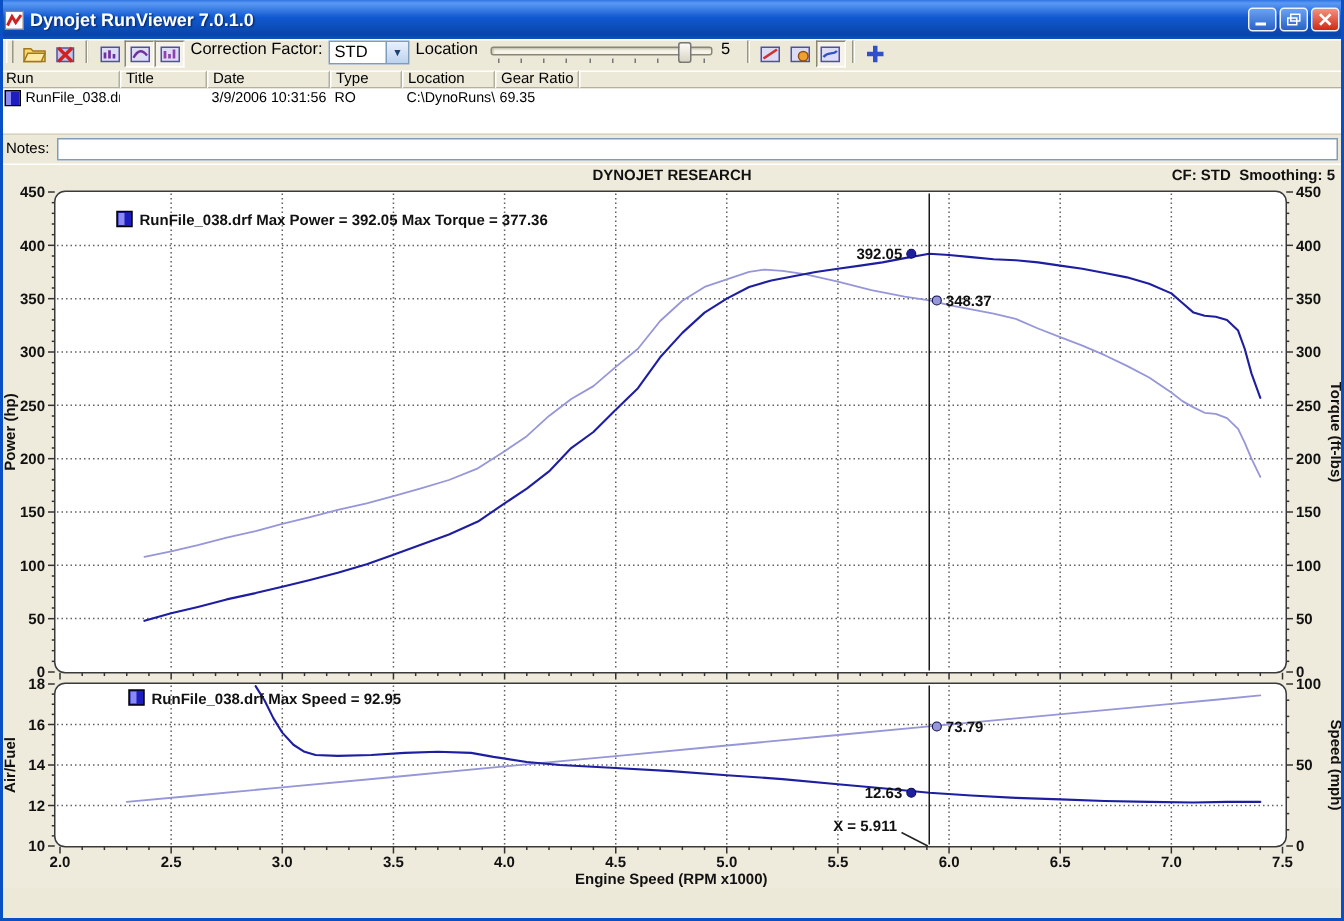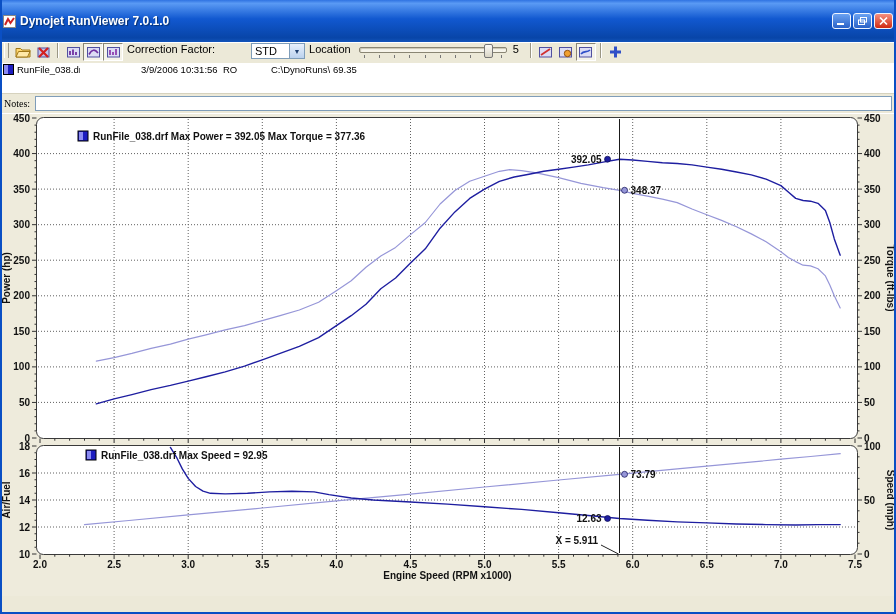--- a/index.html
+++ b/index.html
@@ -4,21 +4,21 @@
 <style>
   html,body{margin:0;padding:0;}
   body{width:896px;height:614px;overflow:hidden;background:#ece9d8;
        font-family:"Liberation Sans",sans-serif;position:relative;}
   .window{width:896px;height:614px;display:flex;flex-direction:column;background:#ece9d8;position:relative;}
   .edge{position:absolute;top:0;bottom:0;width:2px;background:#0a4fc4;z-index:50;}
   .edge.left{left:0}.edge.right{right:0}
   .edge-bottom{position:absolute;left:0;right:0;bottom:0;height:2px;background:#0a4fc4;z-index:50;}
 
   
-  .titlebar{height:18px;flex:0 0 18px;display:flex;align-items:center;gap:4px;padding:12px 3px;
+  .titlebar{height:18px;flex:0 0 18px;display:flex;align-items:center;gap:4px;padding:4px 3px;
     background:linear-gradient(180deg,#2f73e2 0%,#5a9af4 8%,#1158d0 45%,#0845a8 90%,#1254ba 100%);}
   .title-text{color:#fff;font-weight:bold;font-size:12px;flex:1;white-space:nowrap;
     text-shadow:1px 1px 1px #07306e;}
   .win-btns{display:flex;gap:2px;}
   .wbtn{width:17px;height:14px;border-radius:3px;border:1px solid #eef4ff;display:flex;align-items:center;justify-content:center;
     background:linear-gradient(180deg,#6aa2f2,#2a62c8);}
   .wbtn.close{background:linear-gradient(180deg,#f49080,#cf2a12);}
 
   
   .menubar{height:13px;flex:0 0 13px;display:flex;align-items:center;padding-left:3px;}
@@ -28,21 +28,21 @@
   .toolbar{height:20px;flex:0 0 20px;display:flex;align-items:flex-start;padding:0 2px;
     border-top:1px solid #fff;}
   .tb-grip{width:3px;height:15px;border-left:1px solid #fff;border-right:1px solid #9a9684;margin:0 4px 0 2px;}
   .tb-sep{width:1px;height:15px;background:#9a9684;border-right:1px solid #fff;margin:0 4px;}
   .tb-icon{width:20px;height:18px;display:flex;align-items:center;justify-content:center;
     border:1px solid transparent;box-sizing:border-box;}
   .tb-icon.pressed{border-top:1px solid #8a8674;border-left:1px solid #8a8674;
     border-bottom:1px solid #fff;border-right:1px solid #fff;background:#f5f3e9;}
   .tb-label{font-size:11px;margin:0 4px;white-space:nowrap;}
   .combo{width:54px;height:16px;background:#fff;border:1px solid #7f9db9;display:flex;align-items:center;
-    font-size:11px;padding-left:3px;box-sizing:border-box;margin-left:32px;}
+    font-size:11px;padding-left:3px;box-sizing:border-box;}
   .combo-arrow{margin-left:auto;width:14px;height:100%;background:linear-gradient(#e9f1fc,#bcd2ee);
     border-left:1px solid #7f9db9;display:flex;align-items:center;justify-content:center;font-size:7px;color:#204070;}
   .slider{position:relative;width:148px;height:16px;margin:0 4px;}
   .slider-track{position:absolute;left:0;right:0;top:4px;height:4px;border:1px solid #8a8674;border-radius:2px;
     background:#f6f4ea;box-shadow:inset 1px 1px 1px #c9c5b2;}
   .slider-ticks{position:absolute;bottom:1px;left:5px;right:5px;display:flex;justify-content:space-between;}
   .slider-ticks i{width:1px;height:3px;background:#777;}
   .slider-thumb{position:absolute;left:85%;top:1px;width:7px;height:12px;border:1px solid #777;border-radius:2px;
     background:linear-gradient(#fbfaf6,#d9d5c5);}
   .tb-value{font-size:11px;margin:0 7px 0 2px;}
@@ -56,21 +56,21 @@
   .trow{display:flex;height:13px;align-items:center;}
   .td{box-sizing:border-box;font-size:9.5px;padding:0 3px;white-space:nowrap;overflow:hidden;display:flex;align-items:center;}
   .c-run{width:80px;}.c-title{width:58px;}.c-date{width:82px;}.c-type{width:48px;}.c-loc{width:62px;}.c-gear{width:56px;}
   .c-fill{flex:1;}
   .run-icon{width:9px;height:9px;border:1px solid #000;margin-right:3px;flex:0 0 9px;
     background:linear-gradient(90deg,#8a8af2 0 40%,#1d1dc0 40%);}
 
   
   .notesbar{height:19px;flex:0 0 19px;display:flex;align-items:center;gap:5px;padding:0 4px;
     border-top:1px solid #d6d2be;}
-  .notes-label{font-size:10px;font-family:Liberation Serif, serif;}
+  .notes-label{font-size:10px;}
   .notes-input{flex:1;height:13px;border:1px solid #7f9db9;font-size:10px;padding:0 2px;background:#fff;}
 
   
   .chart-panel{height:482px;flex:0 0 482px;background:#eeebdc;border-top:1px solid #fff;position:relative;}
   .chart-header{height:14px;position:relative;font-size:10px;font-weight:bold;color:#111;}
   .chart-title{position:absolute;left:0;right:0;top:2px;text-align:center;}
   .chart-cf{position:absolute;right:6px;top:2px;white-space:pre;}
   #dyno-svg{display:block;}
   #dyno-svg text{font-family:"Liberation Sans",sans-serif;font-weight:bold;fill:#111;}
 
@@ -190,20 +190,29 @@
     </span>
     <span class="tb-sep"></span>
     <span class="tb-icon">
       <svg width="15" height="14">
           <rect x="6" y="1.5" width="3" height="11" fill="#3050c8"></rect>
           <rect x="2" y="5.5" width="11" height="3" fill="#3050c8"></rect>
         </svg>
     </span>
   </div>
 
+  <div class="thead">
+    <span class="th c-run">Run</span>
+    <span class="th c-title">Title</span>
+    <span class="th c-date">Date</span>
+    <span class="th c-type">Type</span>
+    <span class="th c-loc">Location</span>
+    <span class="th c-gear">Gear Ratio</span>
+    <span class="th c-fill"></span>
+  </div>
 
   <div class="tbody">
     <div class="trow">
       <span class="td c-run">
         <span class="run-icon"></span>
         <span>RunFile_038.drf</span>
       </span>
       <span class="td c-title"></span>
       <span class="td c-date">3/9/2006 10:31:56</span>
       <span class="td c-type">RO</span>
@@ -211,20 +220,24 @@
       <span class="td c-gear">69.35</span>
     </div>
   </div>
 
   <div class="notesbar">
     <span class="notes-label">Notes:</span>
     <input class="notes-input" value="" style="">
   </div>
 
   <div class="chart-panel">
+    <div class="chart-header">
+      <span class="chart-title">DYNOJET RESEARCH</span>
+      <span class="chart-cf">CF: STD  Smoothing: 5</span>
+    </div>
     <svg id="dyno-svg" width="896" height="468">
         <rect x="36.5" y="3.5" width="821" height="321" rx="7" fill="#ffffff" stroke="#3a3a3a"></rect>
         <rect x="36.5" y="331.5" width="821" height="109" rx="7" fill="#ffffff" stroke="#3a3a3a"></rect>
         <line x1="114.1" y1="5" x2="114.1" y2="323" stroke="#606060" stroke-width="1" stroke-dasharray="1 2"></line>
         <line x1="114.1" y1="333" x2="114.1" y2="439" stroke="#606060" stroke-width="1" stroke-dasharray="1 2"></line>
         <line x1="188.2" y1="5" x2="188.2" y2="323" stroke="#606060" stroke-width="1" stroke-dasharray="1 2"></line>
         <line x1="188.2" y1="333" x2="188.2" y2="439" stroke="#606060" stroke-width="1" stroke-dasharray="1 2"></line>
         <line x1="262.3" y1="5" x2="262.3" y2="323" stroke="#606060" stroke-width="1" stroke-dasharray="1 2"></line>
         <line x1="262.3" y1="333" x2="262.3" y2="439" stroke="#606060" stroke-width="1" stroke-dasharray="1 2"></line>
         <line x1="336.4" y1="5" x2="336.4" y2="323" stroke="#606060" stroke-width="1" stroke-dasharray="1 2"></line>

